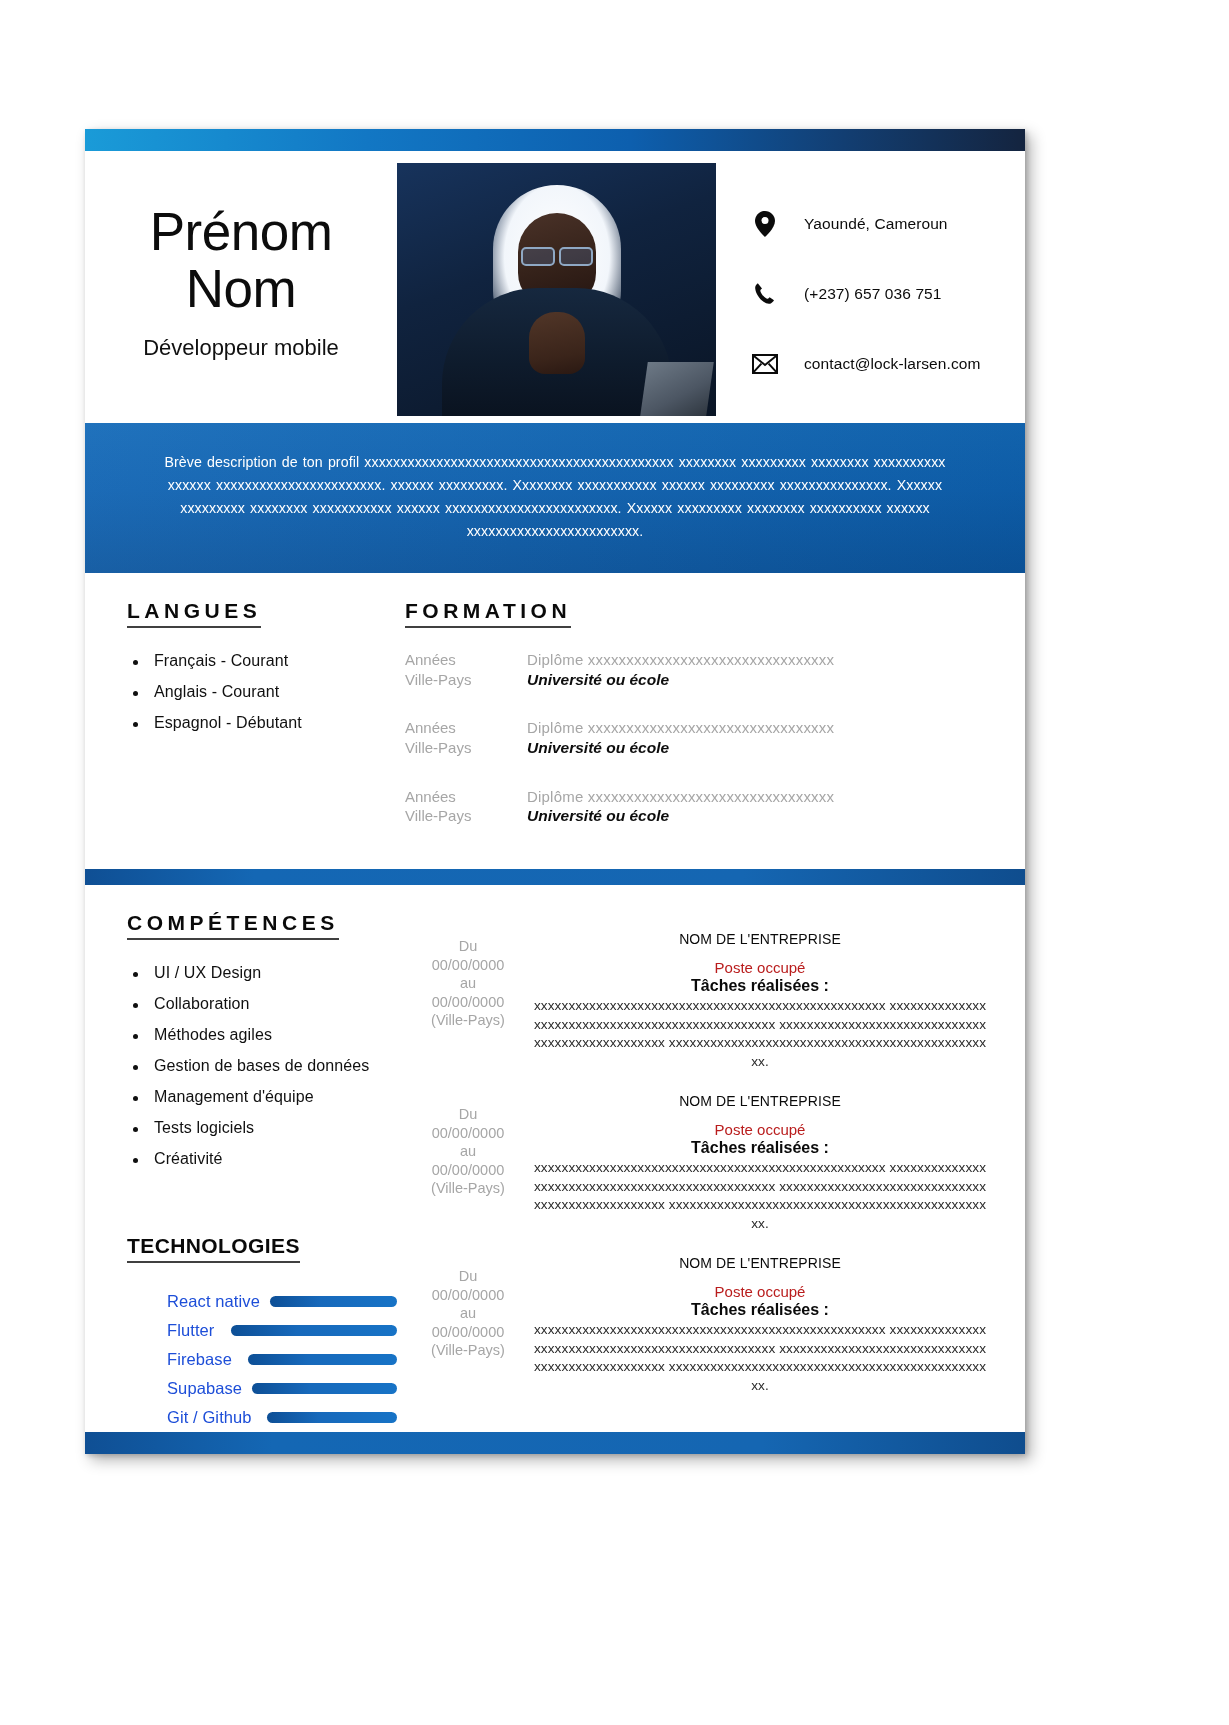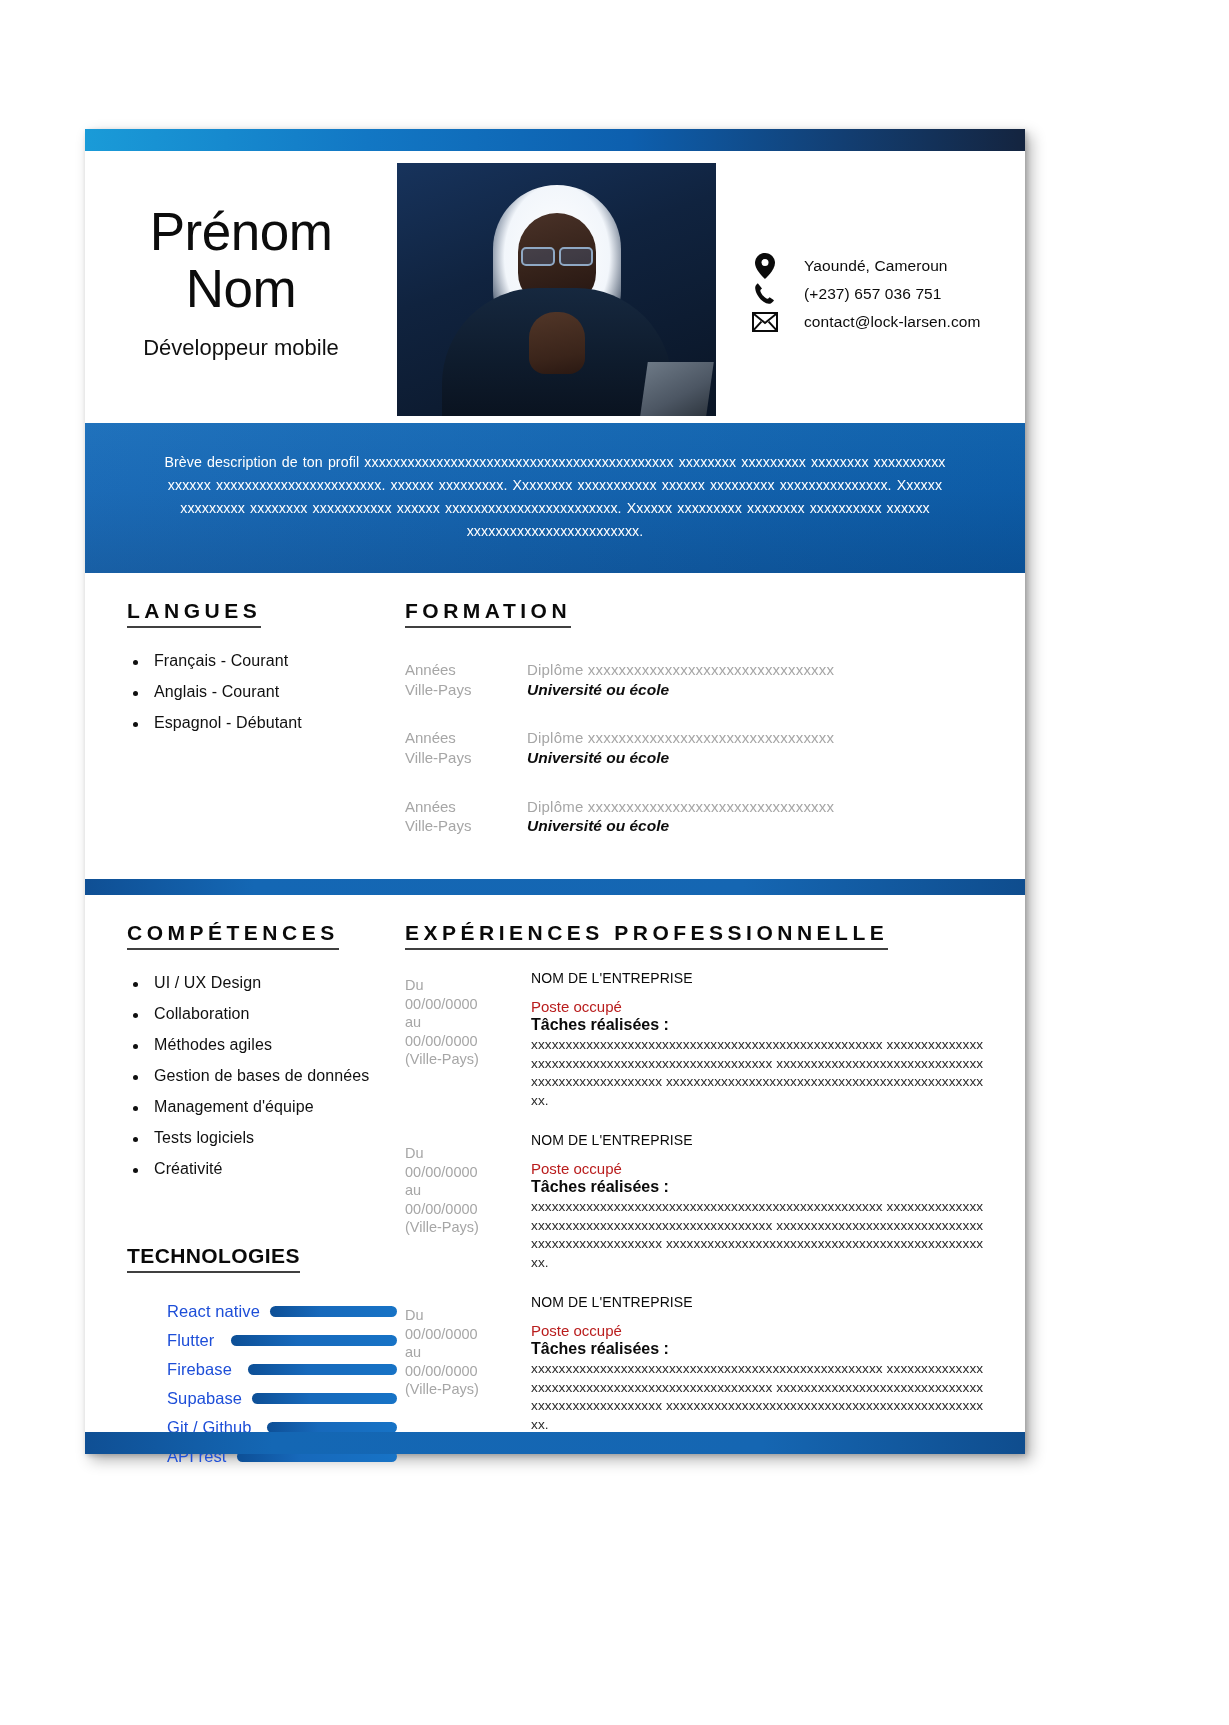--- a/index.html
+++ b/index.html
@@ -127,20 +127,21 @@
   }
 
   .header-right {
     flex: 1;
     display: flex;
     flex-direction: column;
     justify-content: center;
     padding-left: 36px;
     padding-right: 24px;
     padding-top: 14px;
+    gap: 42px;
   }
   .contact-row {
     display: flex;
     align-items: center;
     gap: 26px;
   }
   .contact-icon {
     width: 26px;
     height: 28px;
     flex: none;
@@ -209,21 +210,21 @@
   ul.bullets li:before {
     content: "";
     position: absolute;
     left: 6px; top: 8px;
     width: 5px; height: 5px;
     border-radius: 50%;
     background: #101010;
   }
 
   
-  .edu-list { margin-top: 32px; }
+  .edu-list { margin-top: 22px; }
   .edu-item {
     display: flex;
     margin-bottom: 28px;
   }
   .edu-when {
     width: 122px;
     flex: none;
     color: #a6a6a6;
     font-size: 15px;
     line-height: 1.3;
@@ -276,21 +277,21 @@
   .tech-fill {
     position: absolute;
     right: 0;
     top: 0;
     height: 11px;
     border-radius: 6px;
     background: linear-gradient(90deg, #0d4f96 0%, #1769bb 40%, #1773c6 100%);
   }
 
   
-  .exp-list { margin-top: 20px; }
+  .exp-list { margin-top: 20px; text-align: center; }
   .exp-item {
     display: flex;
     margin-bottom: 22px;
   }
   .exp-when {
     width: 126px;
     flex: none;
     color: #a6a6a6;
     font-size: 14.5px;
     line-height: 1.28;
@@ -511,21 +512,20 @@
             <span class="tech-track">
               <span class="tech-fill" style="width: 100%; background: linear-gradient(90deg, rgb(13, 79, 150) 0%, rgb(23, 105, 187) 40%, rgb(23, 115, 198) 100%);"></span>
             </span>
           </div>
 
         </div>
       </div>
     </div>
 
     <div class="col-right">
-      <div class="section-heading">EXPÉRIENCES PROFESSIONNELLE</div>
 
       <div class="exp-list">
 
         <div class="exp-item">
           <div class="exp-when">
             <div>Du</div>
             <div>00/00/0000</div>
             <div>au</div>
             <div>00/00/0000</div>
             <div>(Ville-Pays)</div>

